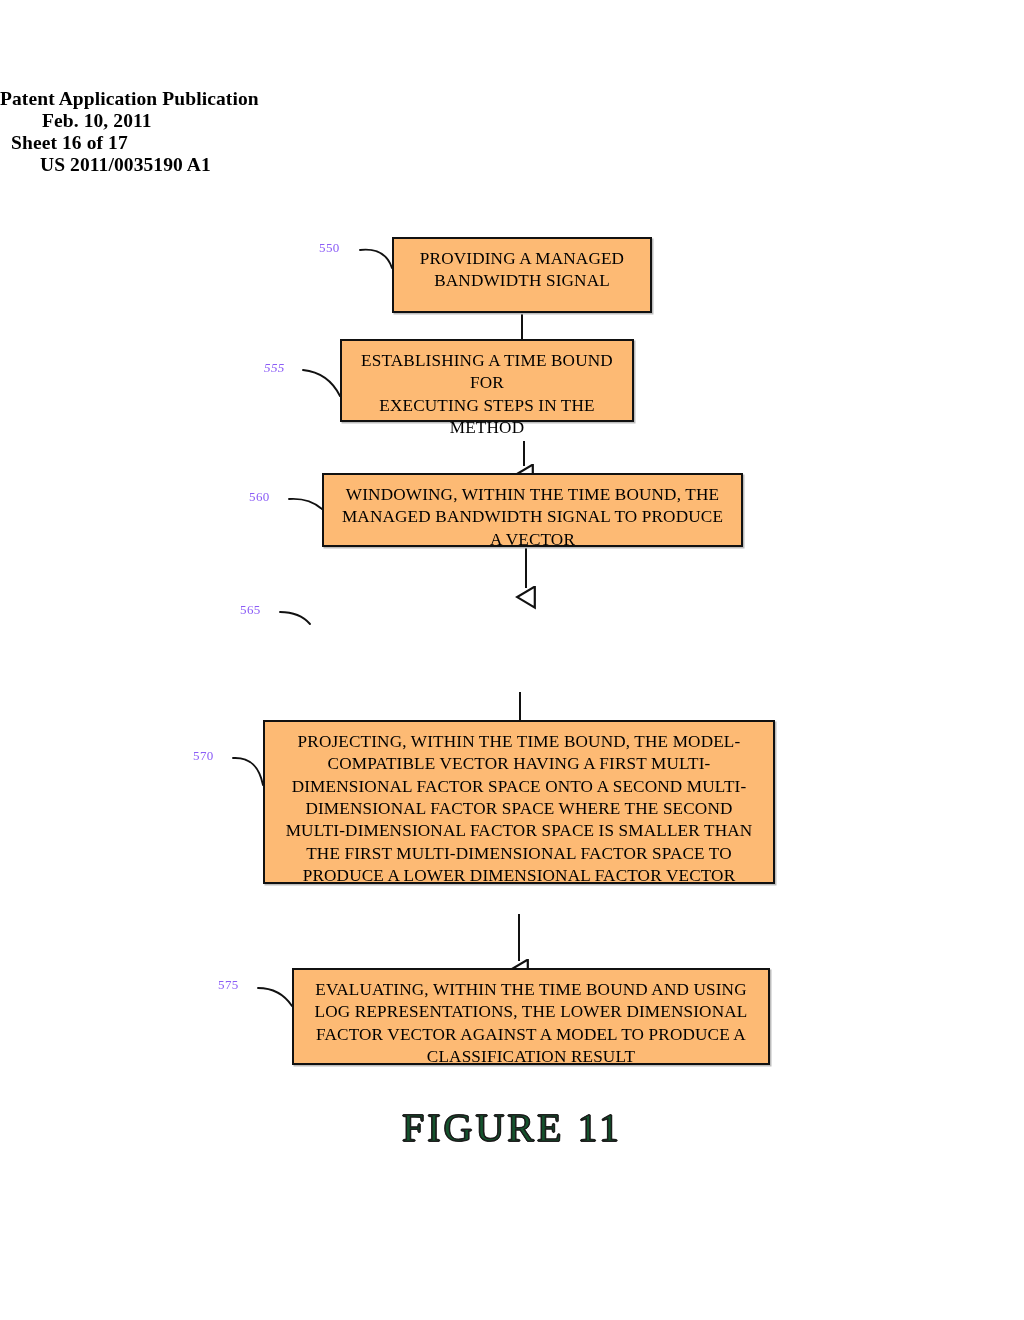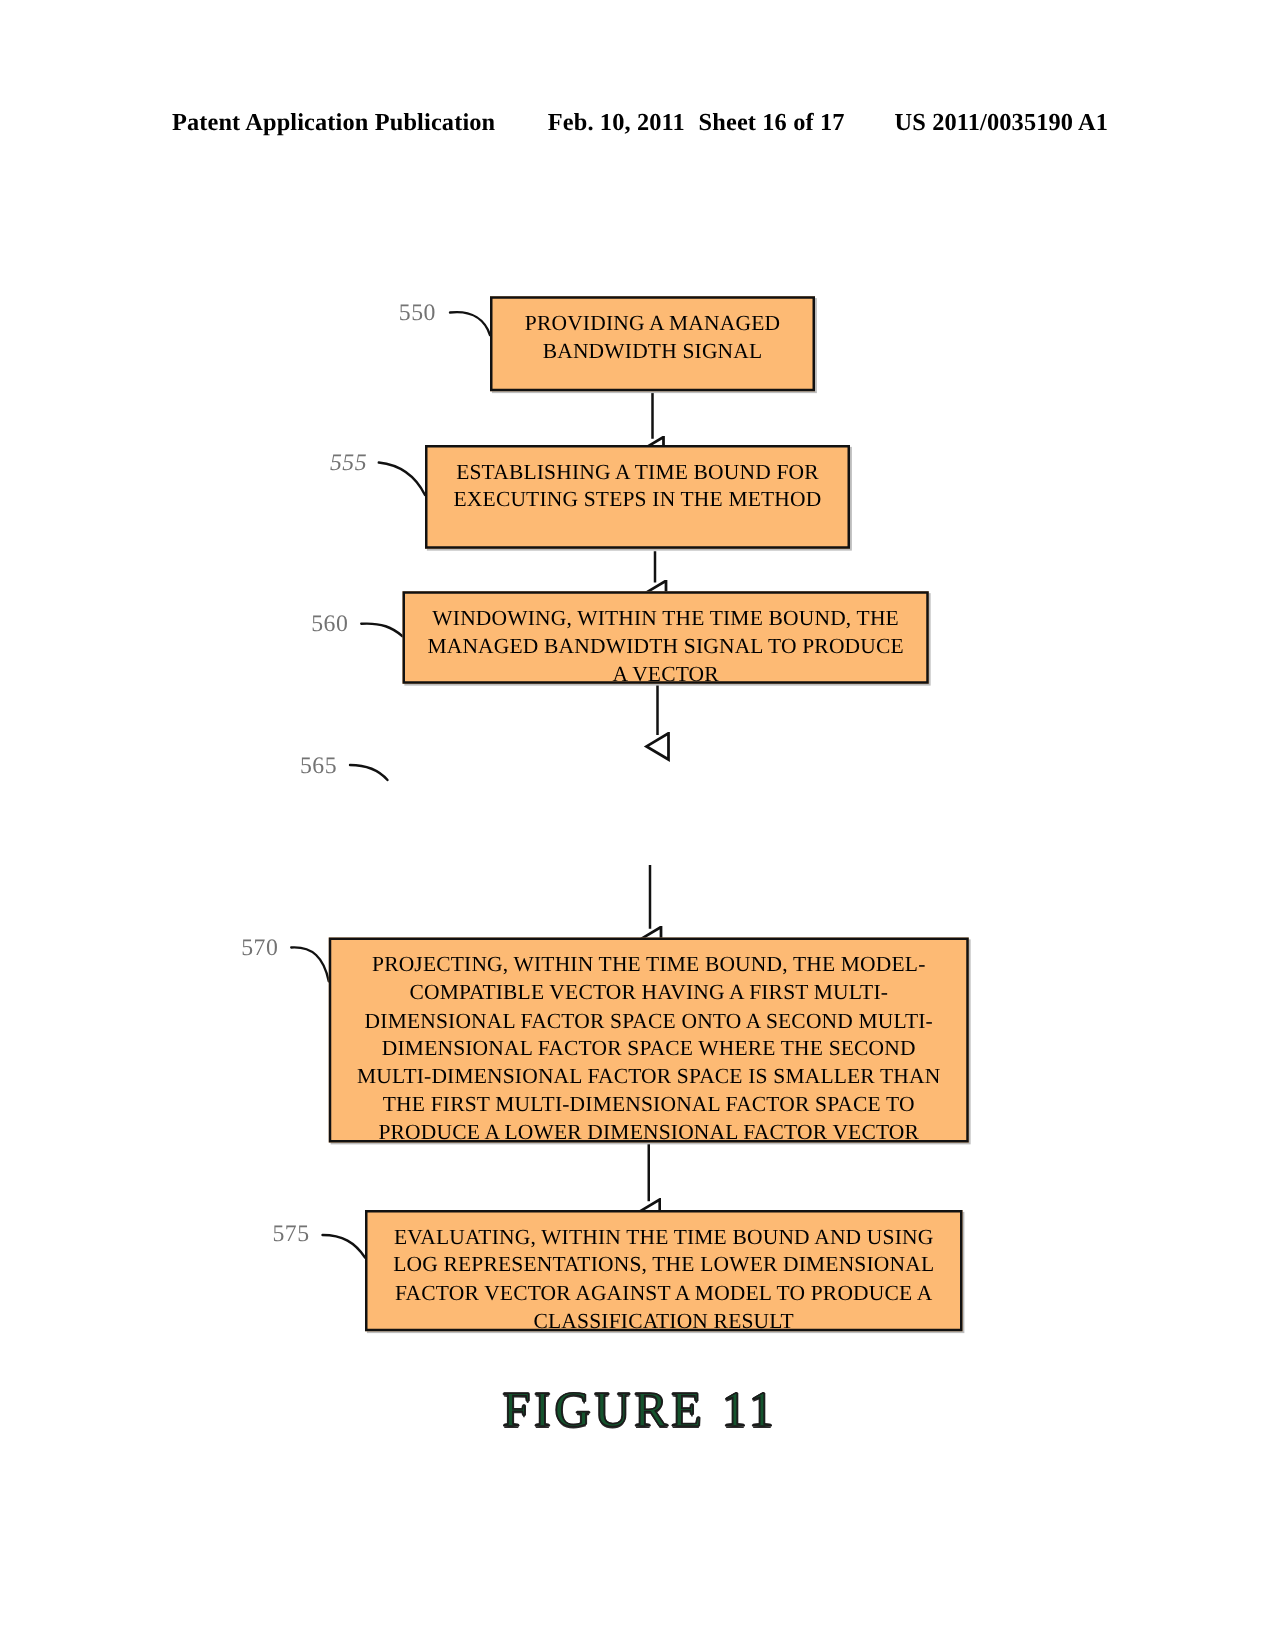--- a/index.html
+++ b/index.html
@@ -17,26 +17,27 @@
   }
 
   
   #page-header {
     position: absolute;
     left: 0;
     top: 88px;
     width: 1024px;
     display: flex;
     justify-content: center;
-    align-items: flex-end;
+    align-items: flex-start;
     font-family: "Liberation Serif", "DejaVu Serif", serif;
     font-weight: bold;
     font-size: 19.5px;
     letter-spacing: 0.1px;
     white-space: nowrap;
+    flex-direction: column;
   }
   #page-header .hdr-pub { }
   #page-header .hdr-date { margin-left: 42px; }
   #page-header .hdr-sheet { margin-left: 11px; }
   #page-header .hdr-pubno { margin-left: 40px; }
 
   
   #flowchart {
     position: absolute;
     left: 0;
@@ -62,33 +63,33 @@
     font-family: "Liberation Serif", "DejaVu Serif", serif;
     font-size: 17.2px;
     line-height: 1.30;
     letter-spacing: 0.15px;
     white-space: pre-line;
     padding: 0 7px;
   }
 
   
   #box-550 { left: 392px; top: 237px;  width: 260px; height: 76px; }
-  #box-555 { left: 340px; top: 356px;  width: 340px; height: 83px; }
+  #box-555 { left: 340px; top: 339px;  width: 294px; height: 83px; }
   #box-560 { left: 322px; top: 473px;  width: 421px; height: 74px; }
   #box-565 { left: 310px; top: 595px;  width: 430px; height: 97px; }
-  #box-570 { left: 263px; top: 750px;  width: 512px; height: 164px; }
+  #box-570 { left: 263px; top: 720px;  width: 512px; height: 164px; }
   #box-575 { left: 292px; top: 968px;  width: 478px; height: 97px; }
 
   
   .fc-ref {
     position: absolute;
     font-family: "Liberation Serif", "DejaVu Serif", serif;
-    font-size: 19px;
+    font-size: 13px;
     letter-spacing: 0.4px;
-    color: #737373;
+    color: #8b5cf6;
     white-space: nowrap;
   }
   #ref-550 { left: 319px; top: 240px; }
   #ref-555 { left: 264px; top: 360px; font-style: italic; }
   #ref-560 { left: 249px; top: 489px; }
   #ref-565 { left: 240px; top: 602px; }
   #ref-570 { left: 193px; top: 748px; }
   #ref-575 { left: 218px; top: 977px; }
 
   

